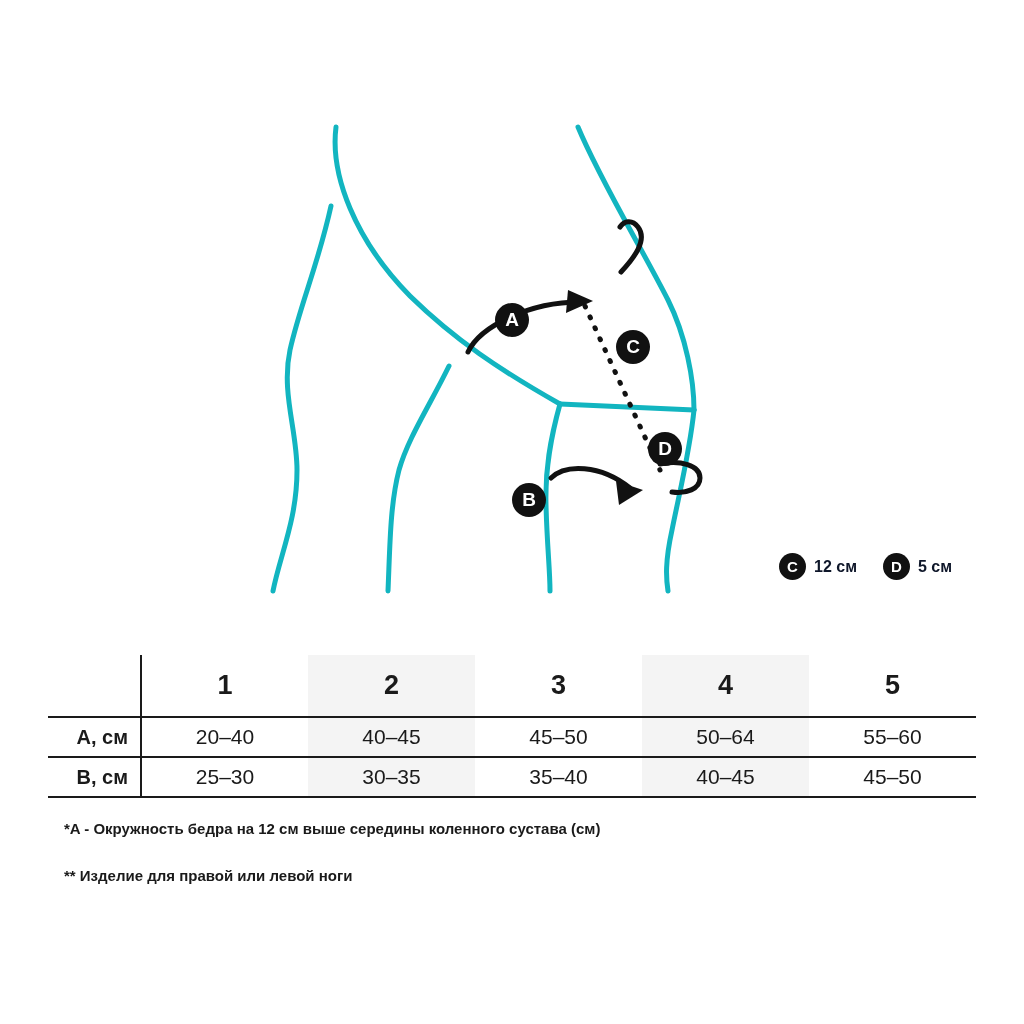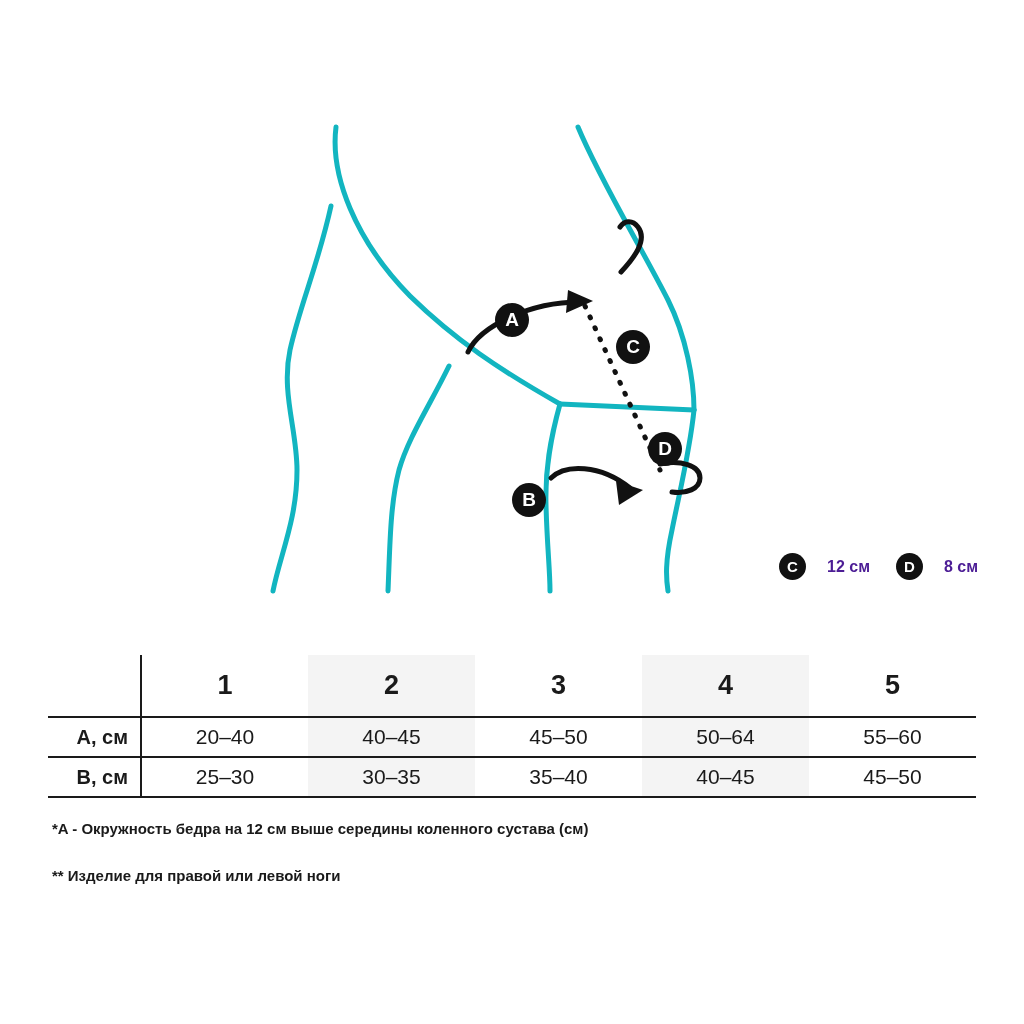--- a/index.html
+++ b/index.html
@@ -44,23 +44,22 @@
   #legend {
     position: absolute;
     left: 779px; top: 553px;
     display: flex;
     align-items: center;
     gap: 8px;
   }
   #legend .legend-text {
     font-size: 16px;
     font-weight: bold;
-    color: #4c1d95;
+    color: #0f172a;
     white-space: nowrap;
-    margin-left: 13px;
   }
   #legend .legend-gap { width: 10px; }
 
   
   #size-table {
     position: absolute;
     left: 48px; top: 655px;
     width: 928px;
     border-collapse: collapse;
     font-family: "Liberation Sans", sans-serif;
@@ -94,21 +93,21 @@
   
   #size-table .shade { background: #f4f4f4; }
 
   
   #size-table .vline { border-right: 2px solid #1a1a1a; }
   #size-table thead tr { border-bottom: 2px solid #1a1a1a; }
   #size-table tbody tr { border-bottom: 2px solid #1a1a1a; }
 
   #notes {
     position: absolute;
-    left: 52px; top: 818px;
+    left: 64px; top: 818px;
     width: 900px;
   }
   #notes .note {
     font-size: 15px;
     font-weight: bold;
     color: #1a1a1a;
     line-height: 1.5;
     white-space: nowrap;
   }
   #notes .note.indent { padding-left: 9px; }
@@ -162,21 +161,21 @@
   <div class="badge badge-lg" style="left:512px; top:483px;">B</div>
   <div class="badge badge-lg" style="left:616px; top:330px;">C</div>
   <div class="badge badge-lg" style="left:648px; top:432px;">D</div>
 </div>
 
 <div id="legend">
   <div class="badge badge-sm">C</div>
   <span class="legend-text">12 см</span>
   <span class="legend-gap"></span>
   <div class="badge badge-sm">D</div>
-  <span class="legend-text">8 см</span>
+  <span class="legend-text">5 см</span>
 </div>
 
 <table id="size-table">
   <colgroup>
     <col class="c-label">
       <col class="c-data">
       <col class="c-data">
       <col class="c-data">
       <col class="c-data">
       <col class="c-data">

